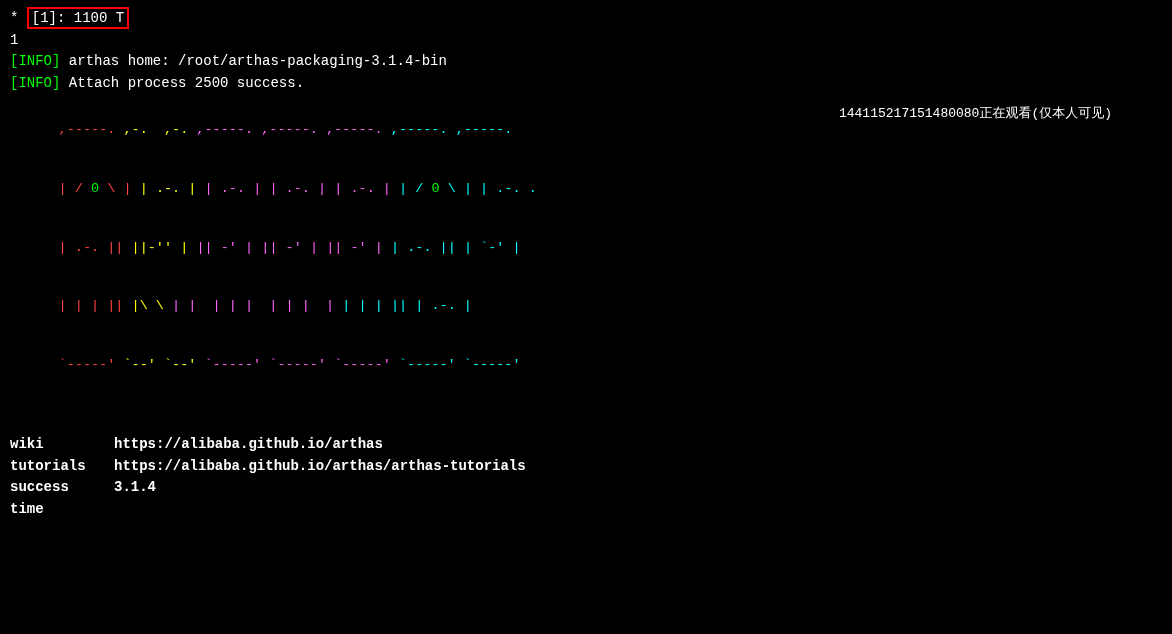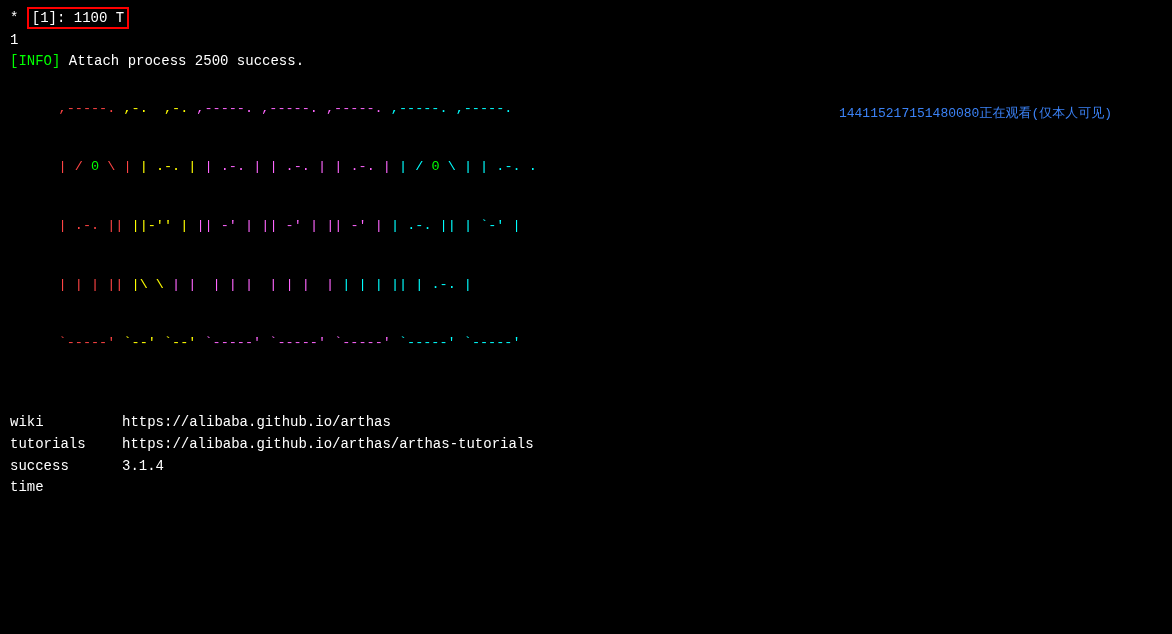--- a/index.html
+++ b/index.html
@@ -21,39 +21,40 @@
     .white { color: #ffffff; }
     .highlight-box {
       display: inline;
       border: 2px solid #ff0000;
       padding: 1px 3px;
     }
     .viewer-note {
       position: absolute;
       top: 104px;
       right: 60px;
-      color: #3b82f6;
+      color: #ffffff;
       font-size: 13px;
     }
     .arthas-banner {
       margin: 6px 0 4px 0;
       line-height: 1.45;
       font-size: 13.5px;
     }
     .banner-line {
       display: block;
       white-space: pre;
     }
     .wiki-section {
       margin-top: 14px;
       margin-bottom: 6px;
     }
     .wiki-row {
       display: flex;
-      gap: 12px;
+      gap: 4px;
+      font-weight: bold;
     }
     .wiki-key {
       color: #ffffff;
       min-width: 100px;
       display: inline-block;
     }
     .wiki-val {
       color: #ffffff;
     }
     .empty-line { height: 1.55em; }
@@ -65,20 +66,23 @@
 
 
   <div>
     <span class="white">* </span><span class="highlight-box white">[1]: 1100 T</span>
   </div>
 
   <div>
     <span class="white">1</span>
   </div>
 
+  <div>
+    <span class="info">[INFO]</span><span class="white"> arthas home: /root/arthas-packaging-3.1.4-bin</span>
+  </div>
 
 
   <div>
     <span class="info">[INFO]</span><span class="white"> Attach process 2500 success.</span>
   </div>
 
 
   <div class="viewer-note">144115217151480080正在观看(仅本人可见)</div>
 
   <div class="arthas-banner">

